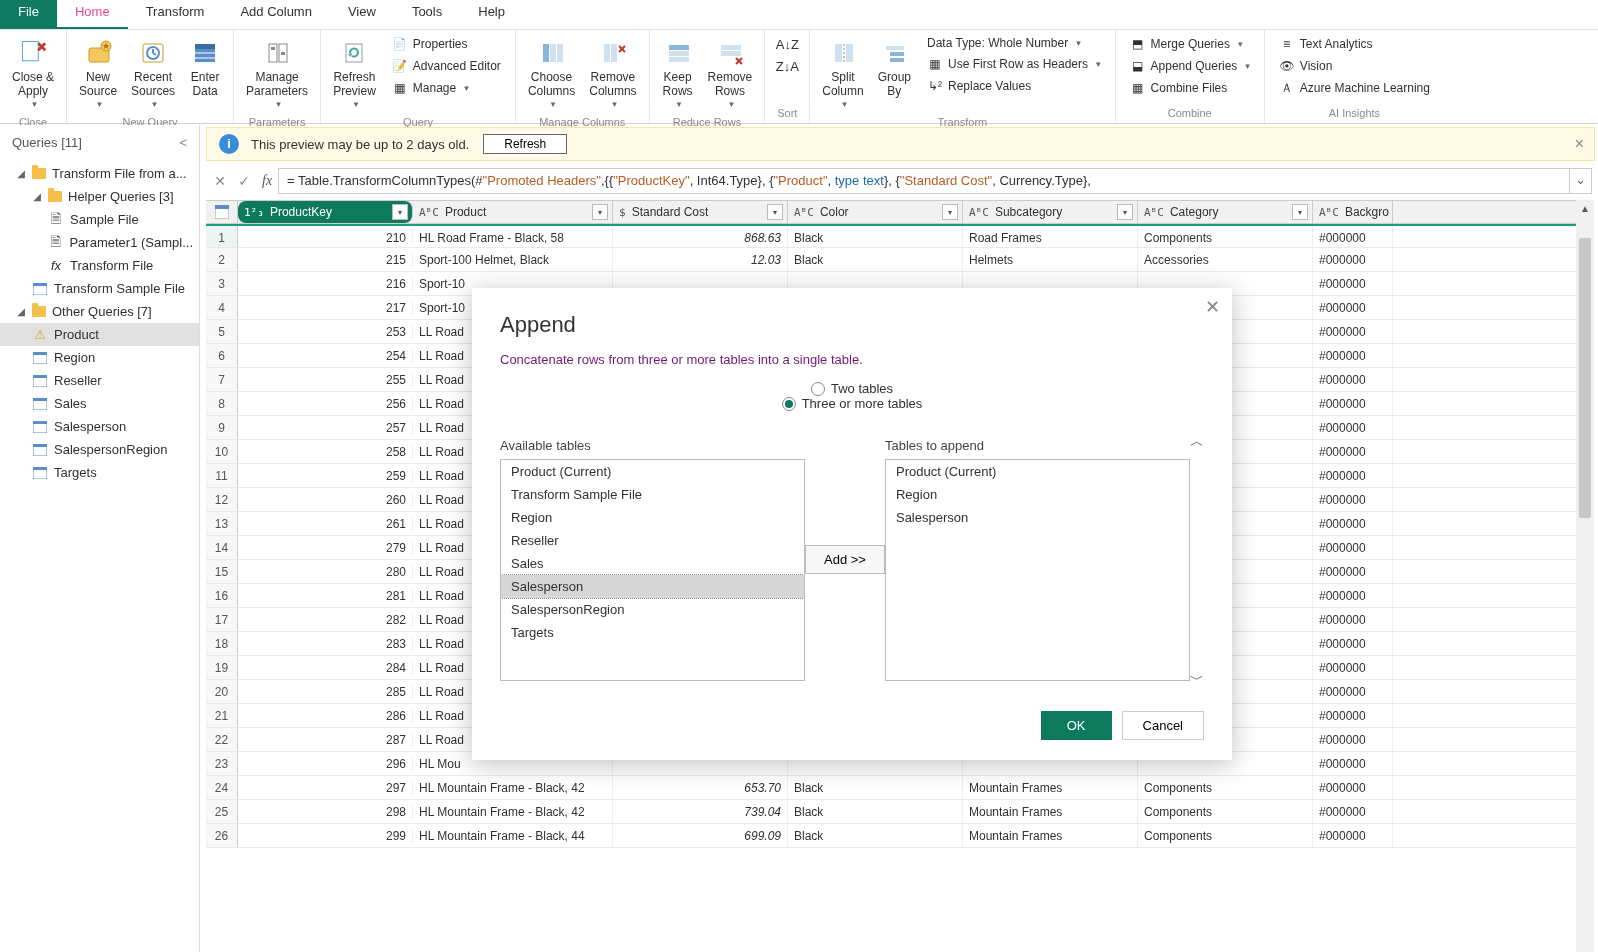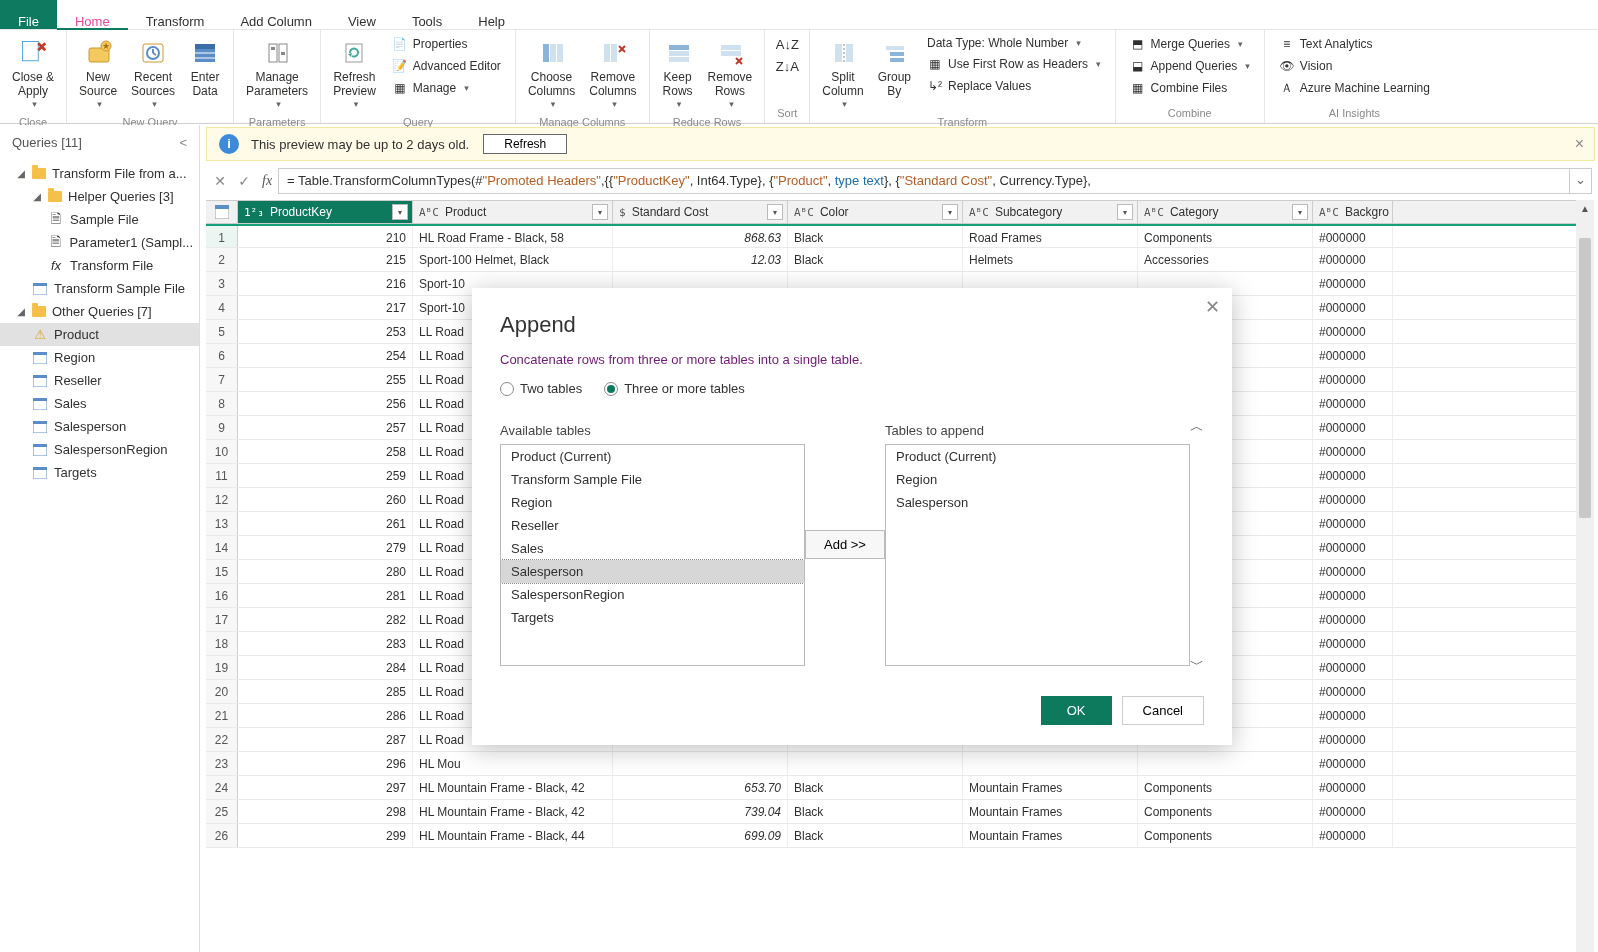--- a/index.html
+++ b/index.html
@@ -1,20 +1,20 @@
 <!DOCTYPE html>
 <html><head>
 <meta charset="utf-8">
 <style>
 * { box-sizing: border-box; margin: 0; padding: 0; font-family: "Segoe UI", Tahoma, sans-serif; }
 body { font-size: 13px; color: #323130; background: #fff; overflow: hidden; width: 1598px; height: 952px; position: relative; }
 
 
 .ribbon-tabs { display: flex; height: 30px; border-bottom: 1px solid #e5e5e5; }
-.ribbon-tab { padding: 14px 18px; cursor: pointer; color: #323130; }
+.ribbon-tab { padding: 4px 18px; cursor: pointer; color: #323130; }
 .ribbon-tab.file { background: #0e7a5f; color: #fff; }
 .ribbon-tab.active { border-bottom: 2px solid #0e7a5f; color: #ec4899; }
 
 
 .ribbon { display: flex; height: 94px; border-bottom: 1px solid #d0d0d0; background: #fff; }
 .ribbon-group { display: flex; flex-direction: column; border-right: 1px solid #e6e6e6; padding: 2px 6px 0; }
 .ribbon-group-items { display: flex; flex: 1; align-items: flex-start; gap: 2px; }
 .ribbon-group-label { text-align: center; font-size: 11px; color: #8a8a8a; padding: 2px 0 4px; }
 .ribbon-btn-lg { display: flex; flex-direction: column; align-items: center; justify-content: flex-start; padding: 4px 6px; min-width: 44px; text-align: center; font-size: 12px; cursor: pointer; line-height: 1.2; }
 .ribbon-btn-lg .icon { width: 32px; height: 32px; margin-bottom: 2px; display:flex; align-items:center; justify-content:center; }
@@ -57,38 +57,38 @@
 
 
 .grid-wrap { position:absolute; top: 200px; left:206px; right:4px; bottom:0; overflow:hidden;}
 .grid-header { display:flex; background:#f1f1f1; border-top:1px solid #ccc; border-bottom:1px solid #ccc; position:sticky; top:0;}
 .grid-header .gh-corner { width:32px; border-right:1px solid #ccc; background:#f1f1f1; display:flex; align-items:center; justify-content:center;}
 .gh-cell { display:flex; align-items:center; border-right:1px solid #ccc; padding: 4px 6px; font-size:12px; position:relative;}
 .gh-cell .type-icon { font-size:11px; color:#555; margin-right:6px; font-family: "Segoe UI", monospace;}
 .gh-cell .dd { position:absolute; right:4px; width:16px; height:16px; border:1px solid #bbb; background:#fff; display:flex; align-items:center; justify-content:center; font-size:8px; color:#555; cursor:pointer;}
 .gh-cell.active { background:#0d7a5e; color:#fff;}
 .gh-cell.active .type-icon { color:#fff;}
-.col-key{width:175px;} .col-prod{width:200px;} .col-cost{width:175px;} .col-color{width:175px;} .col-sub{width:175px;} .col-cat{width:175px;} .col-bg{width:80px;}
+.col-key{width:175px;border-radius:8px;} .col-prod{width:200px;} .col-cost{width:175px;} .col-color{width:175px;} .col-sub{width:175px;} .col-cat{width:175px;} .col-bg{width:80px;}
 
 .grid-body { }
 .grid-row { display:flex; height:24px; border-bottom:1px solid #e9e9e9;}
 .grid-row .rownum { width:32px; text-align:center; border-right:1px solid #ccc; background:#f7f7f7; font-size:12px; color:#555; line-height:24px;}
 .grid-row .cell { border-right:1px solid #eee; padding:0 6px; line-height:24px; font-size:12px; overflow:hidden; white-space:nowrap;}
 .grid-row .cell.num { text-align:right;}
 .grid-row .cell.cost { text-align:right; font-style:italic;}
 .grid-row.first .rownum{ background:#ebf5f1;}
 .grid-row.first { border-top: 2px solid #14a07a;}
 .vscroll { position:absolute; right:0; top:0; bottom:0; width:18px; background:#f0f0f0; display:flex; flex-direction:column; align-items:center;}
 .vscroll .arrow{height:18px;width:100%;text-align:center;font-size:10px;line-height:18px;color:#555;cursor:pointer;}
 .vscroll .thumb{width:12px;background:#c8c8c8;border-radius:2px; margin-top:20px; height:280px;}
 .dialog { position:absolute; left:472px; top:288px; width:760px; background:#fff; box-shadow: 0 4px 24px rgba(0,0,0,.25); padding: 24px 28px 20px; }
 .dialog h2 { font-size: 22px; font-weight: 400; color:#333; margin-bottom: 14px;}
 .dialog-close{ position:absolute; top:8px; right:12px; font-size:18px; color:#888; cursor:pointer;}
 .dialog p { color:#701a75; margin-bottom: 14px;}
-.radio-row{display:flex; gap:22px; margin-bottom:18px; align-items:center;}
+.radio-row{display:flex; margin-bottom:18px; align-items:center;flex-direction:column;}
 .radio{display:flex; align-items:center; gap:6px; cursor:pointer;}
 .radio .r{width:14px;height:14px;border:1px solid #888;border-radius:50%; position:relative; display:inline-block;}
 .radio .r.checked::after{content:"";position:absolute;inset:2px;border-radius:50%;background:#0d7a5e;}
 .two-lists{display:flex; align-items:center;}
 .list-col{flex:1; display:flex; flex-direction:column;}
 .list-label{margin-bottom:6px; color:#444;}
 .listbox{border:1px solid #bbb; height: 222px; overflow:auto; font-size:13px;}
 .listbox .li{padding:4px 10px; cursor:pointer;}
 .listbox .li.selected{background:#d7d7d7; outline:1px dotted #888;}
 .mid-col{display:flex; align-items:center;}

